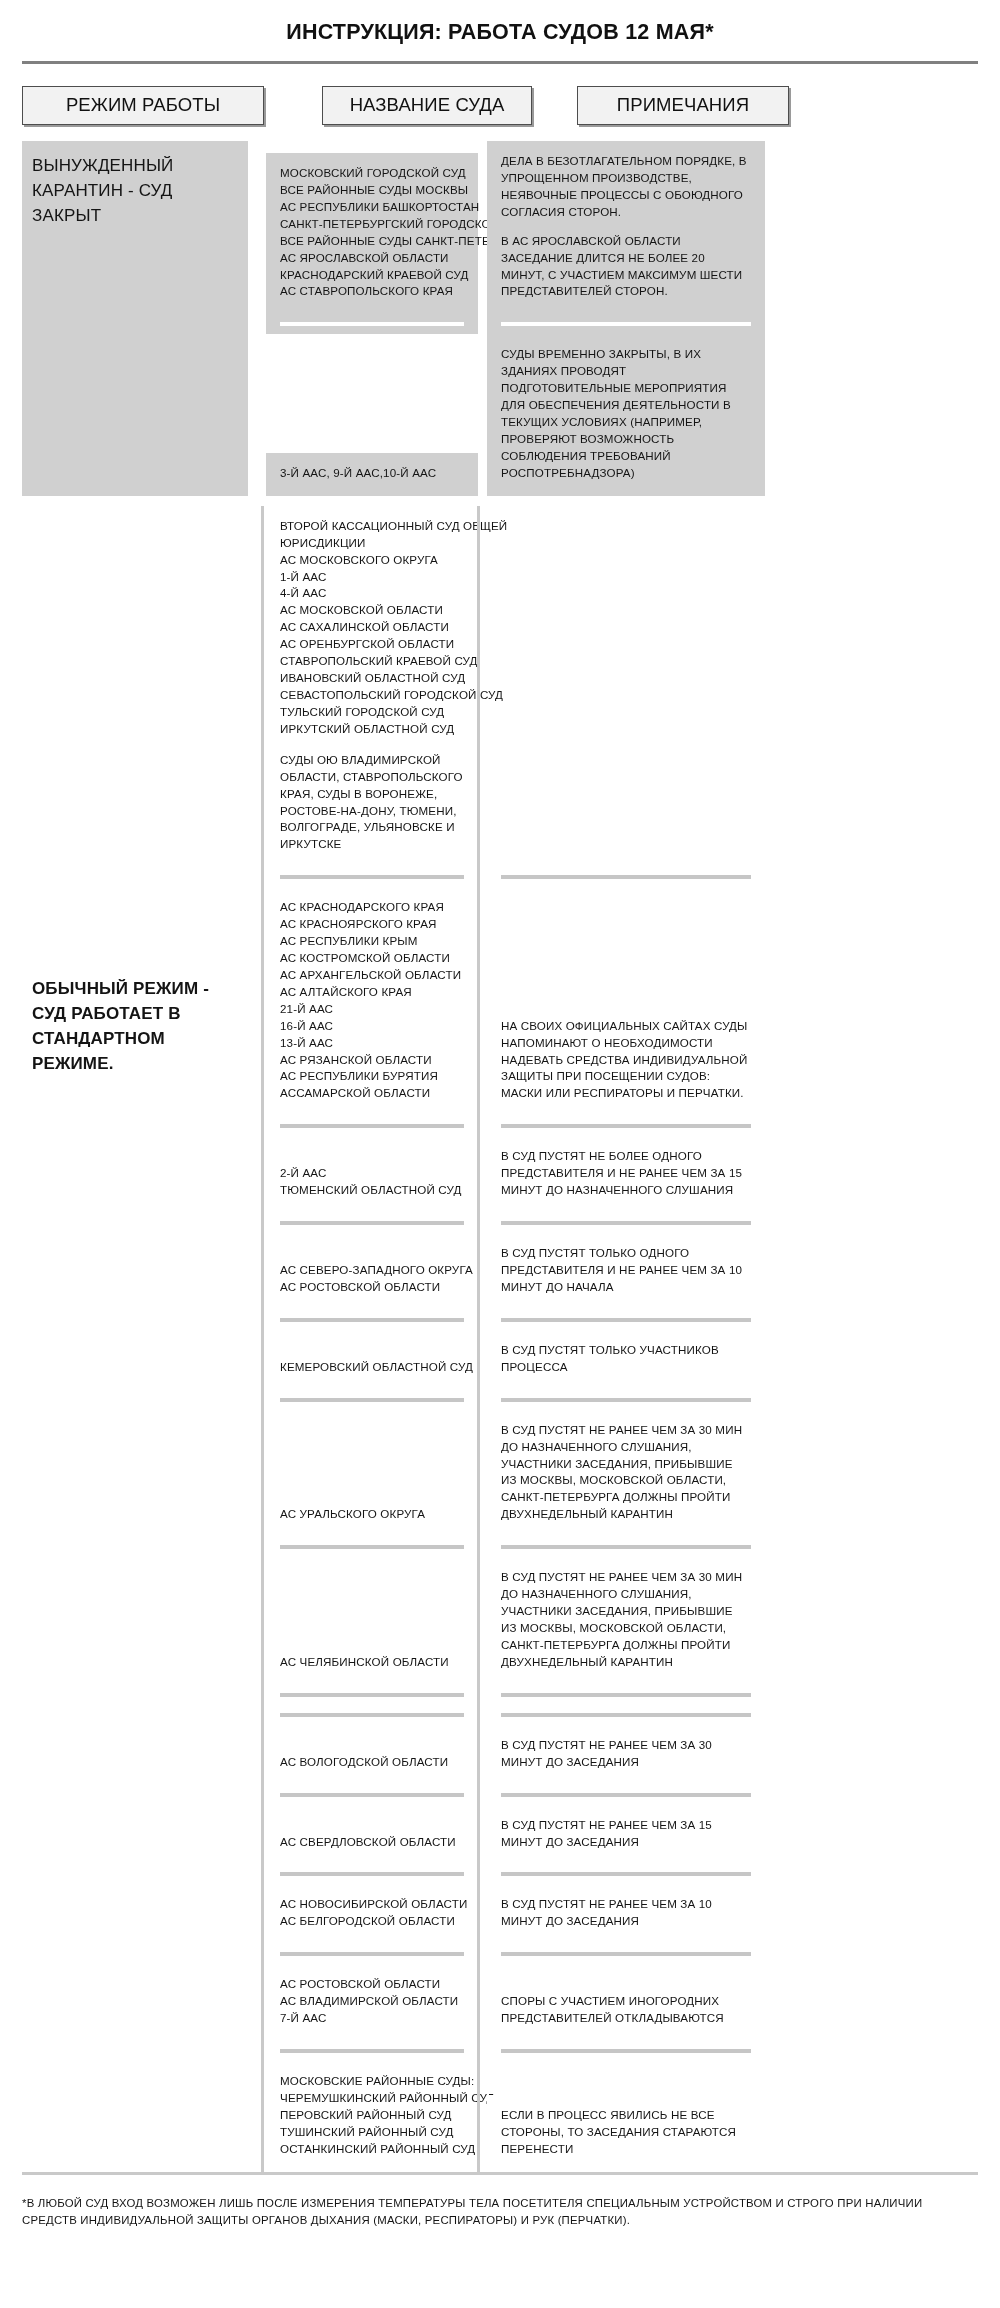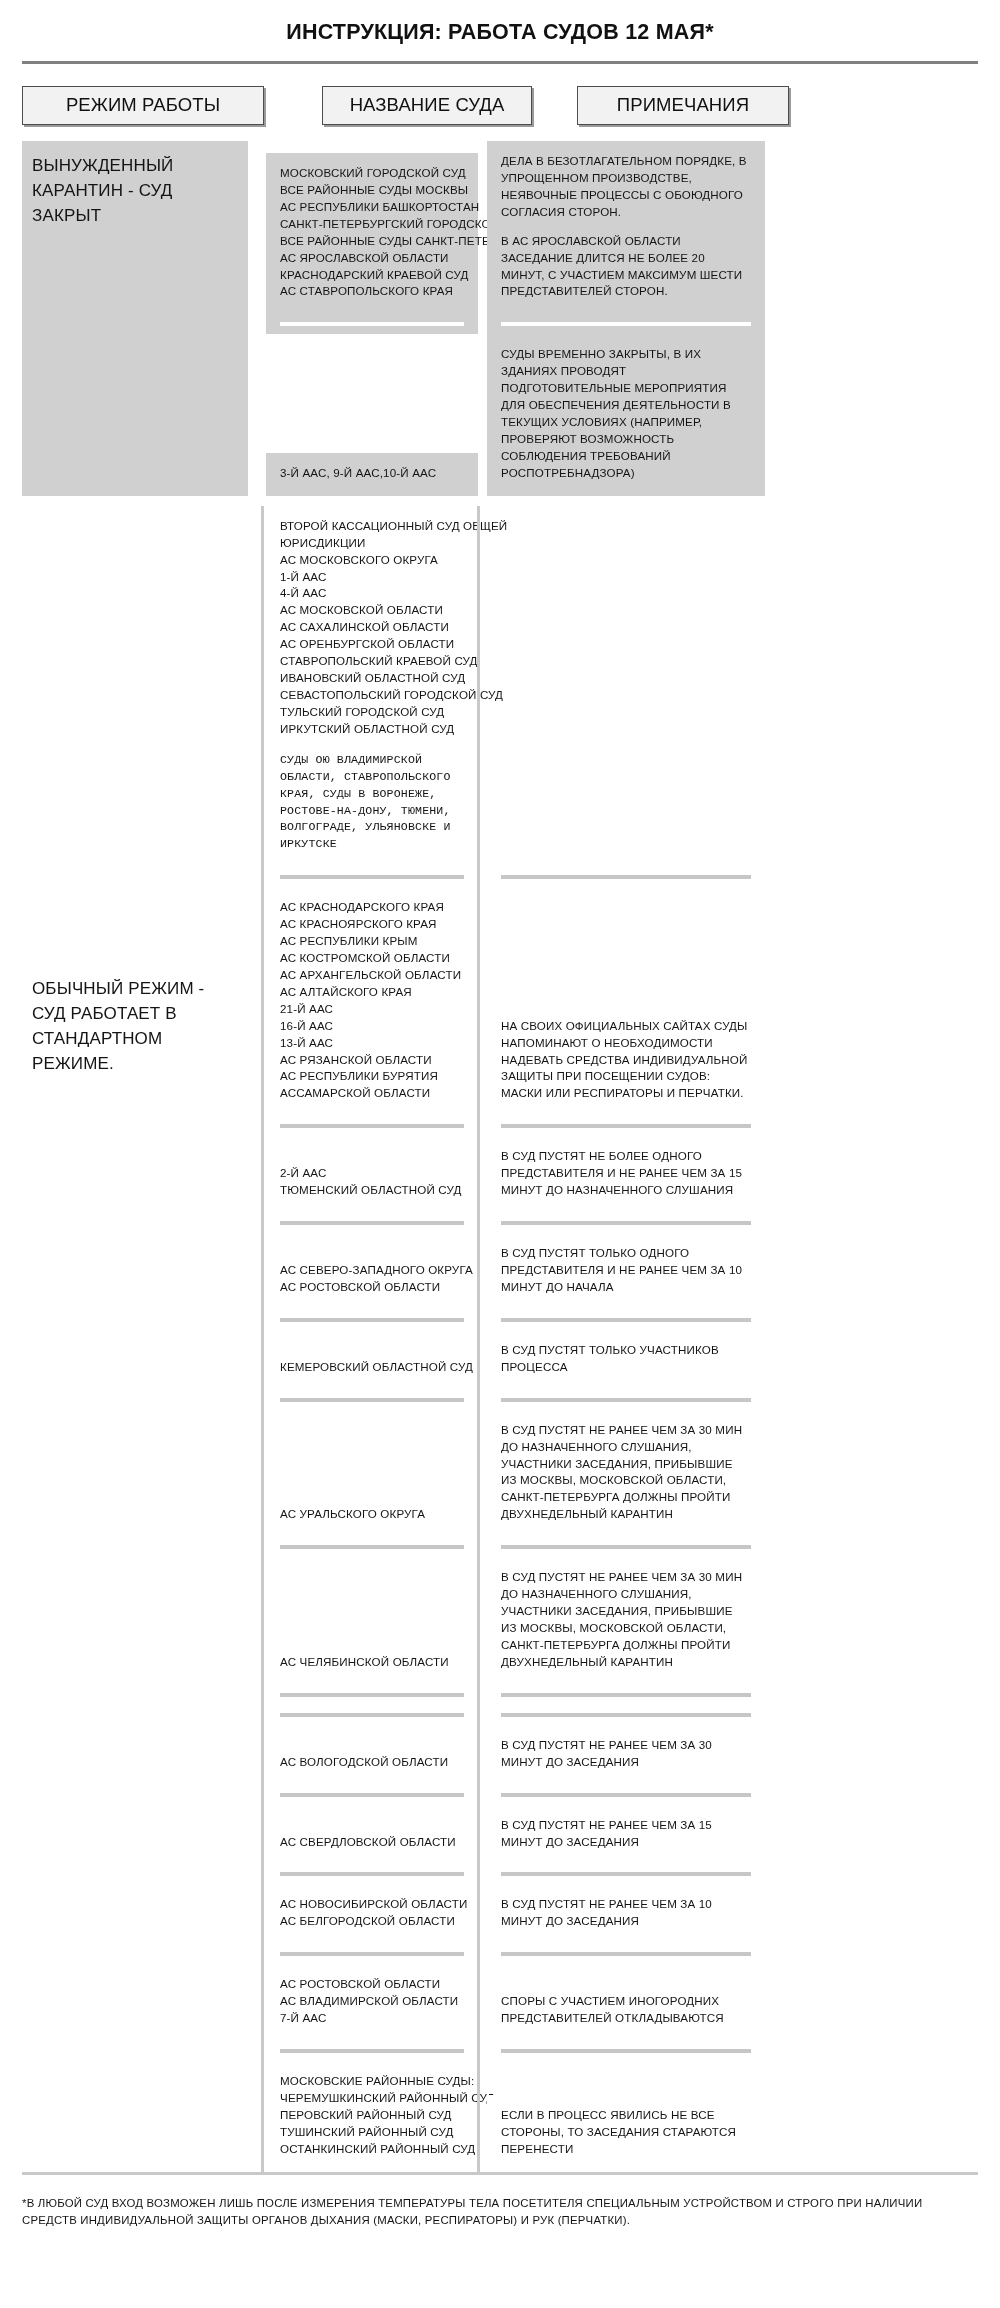--- a/index.html
+++ b/index.html
@@ -62,21 +62,21 @@
   .section + .section { margin-top: 10px; }
 
   .mode-cell {
     width: 226px; flex: 0 0 226px;
     padding: 12px 12px 12px 10px;
     font-size: 17px;
     line-height: 1.48;
     letter-spacing: .15px;
   }
   .mode-cell.shaded { background: #d0d0d0; }
-  .mode-cell.normal { background: #ffffff; }
+  .mode-cell.normal { background: #ffffff; font-weight: bold; }
   .mode-cell p { margin: 0 0 13px 0; }
   .mode-cell p:last-child { margin-bottom: 0; }
 
   .gap { width: 18px; flex: 0 0 18px; background: #ffffff; }
 
   .rows-wrap { flex: 1 1 auto; display: flex; flex-direction: column; }
 
   .row {
     display: flex;
     align-items: flex-end;
@@ -198,21 +198,21 @@
                 <span class="line">4-Й ААС</span>
                 <span class="line">АС МОСКОВСКОЙ ОБЛАСТИ</span>
                 <span class="line">АС САХАЛИНСКОЙ ОБЛАСТИ</span>
                 <span class="line">АС ОРЕНБУРГСКОЙ ОБЛАСТИ</span>
                 <span class="line">СТАВРОПОЛЬСКИЙ КРАЕВОЙ СУД</span>
                 <span class="line">ИВАНОВСКИЙ ОБЛАСТНОЙ СУД</span>
                 <span class="line">СЕВАСТОПОЛЬСКИЙ ГОРОДСКОЙ СУД</span>
                 <span class="line">ТУЛЬСКИЙ ГОРОДСКОЙ СУД</span>
                 <span class="line">ИРКУТСКИЙ ОБЛАСТНОЙ СУД</span>
               </div>
-              <div style="margin-top: 14px; font-family: Liberation Mono, monospace;">СУДЫ ОЮ ВЛАДИМИРСКОЙ ОБЛАСТИ, СТАВРОПОЛЬСКОГО КРАЯ, СУДЫ В ВОРОНЕЖЕ, РОСТОВЕ-НА-ДОНУ, ТЮМЕНИ, ВОЛГОГРАДЕ, УЛЬЯНОВСКЕ И ИРКУТСКЕ</div>
+              <div style="margin-top: 14px;">СУДЫ ОЮ ВЛАДИМИРСКОЙ ОБЛАСТИ, СТАВРОПОЛЬСКОГО КРАЯ, СУДЫ В ВОРОНЕЖЕ, РОСТОВЕ-НА-ДОНУ, ТЮМЕНИ, ВОЛГОГРАДЕ, УЛЬЯНОВСКЕ И ИРКУТСКЕ</div>
             </div>
             <div class="cell cell-notes"></div>
           </div>
           <div class="divrow">
             <div class="dwrapw d-name" style="flex: 0 0 212px; width: 212px;">
               <div style="height: 4px; background: rgb(198, 198, 198);"></div>
             </div>
             <div class="dwrapw d-notes" style="flex: 0 0 278px; width: 278px; margin-left: 9px;">
               <div style="height: 4px; background: rgb(198, 198, 198);"></div>
             </div>

